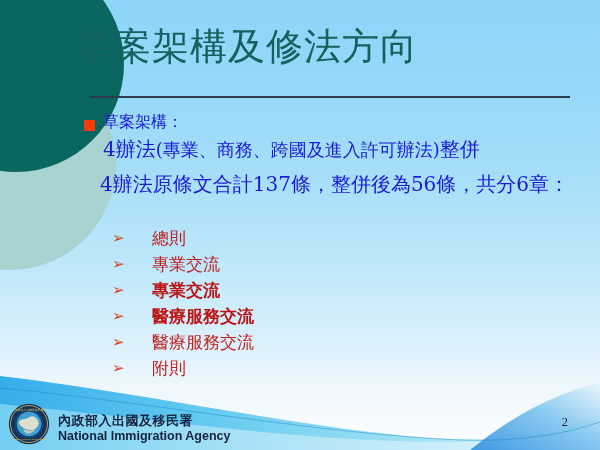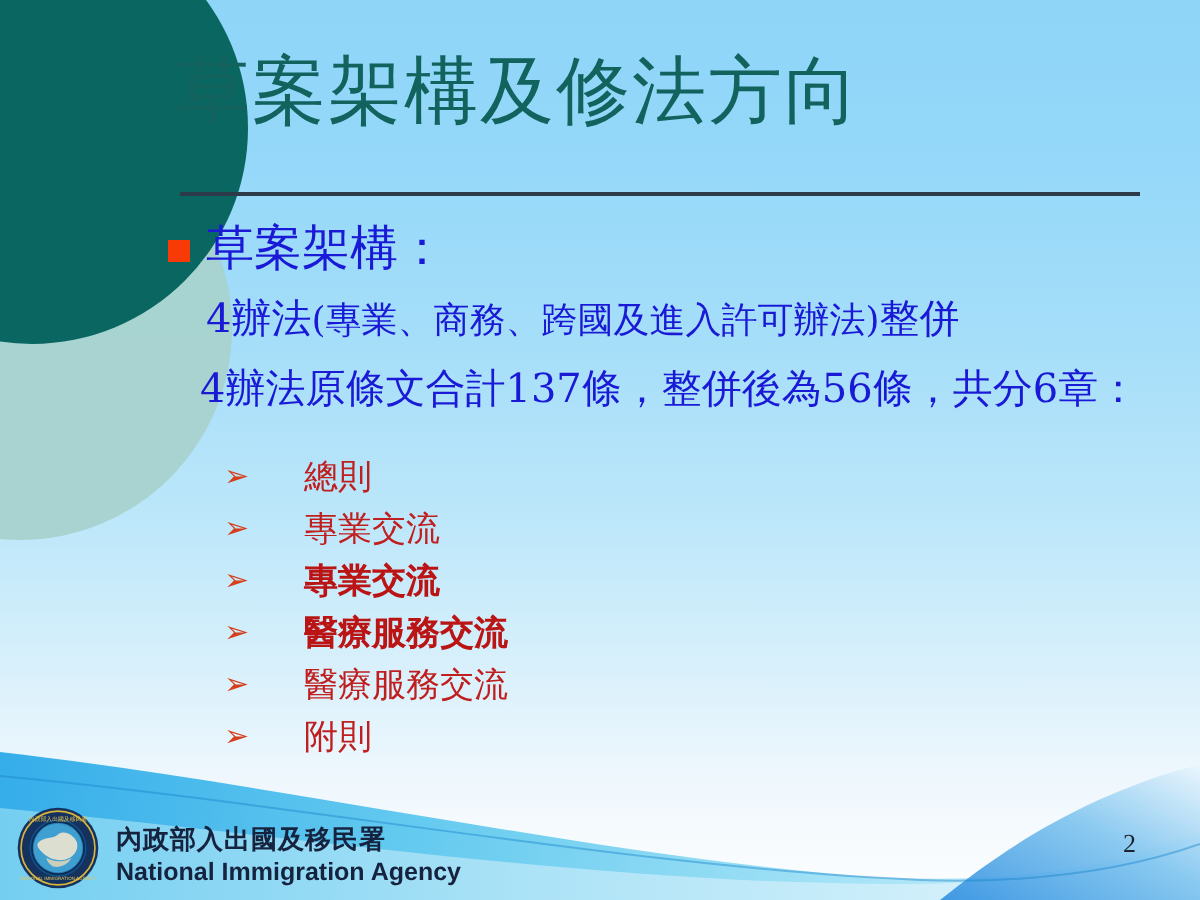--- a/index.html
+++ b/index.html
@@ -58,23 +58,23 @@
     bottom: 0;
     width: 600px;
     height: 120px;
     overflow: hidden;
     pointer-events: none;
   }
 
   
   .title {
     position: absolute;
-    left: 88px;
+    left: 76px;
     top: 26px;
-    font-family: Liberation Serif, serif;
+    font-family: Liberation Sans, sans-serif;
     font-size: 37px;
     line-height: 1.15;
     letter-spacing: 1px;
     color: #12625e;
     white-space: nowrap;
   }
   .title-rule {
     position: absolute;
     left: 90px;
     top: 96px;
@@ -97,22 +97,22 @@
     gap: 8px;
   }
   .sq-bullet {
     width: 11px;
     height: 11px;
     background: #f83b06;
     margin-top: 8px;
     flex: 0 0 auto;
   }
   .lead-text {
-    font-family: Liberation Mono, monospace;
-    font-size: 24px;
+    font-family: Liberation Sans, sans-serif;
+    font-size: 16px;
     line-height: 1.25;
     color: #1a1ad6;
     white-space: nowrap;
   }
 
   .sub-line {
     margin-left: 19px;
     font-family: "DejaVu Serif", "Liberation Serif", serif;
     font-size: 20px;
     color: #1a1ad6;

